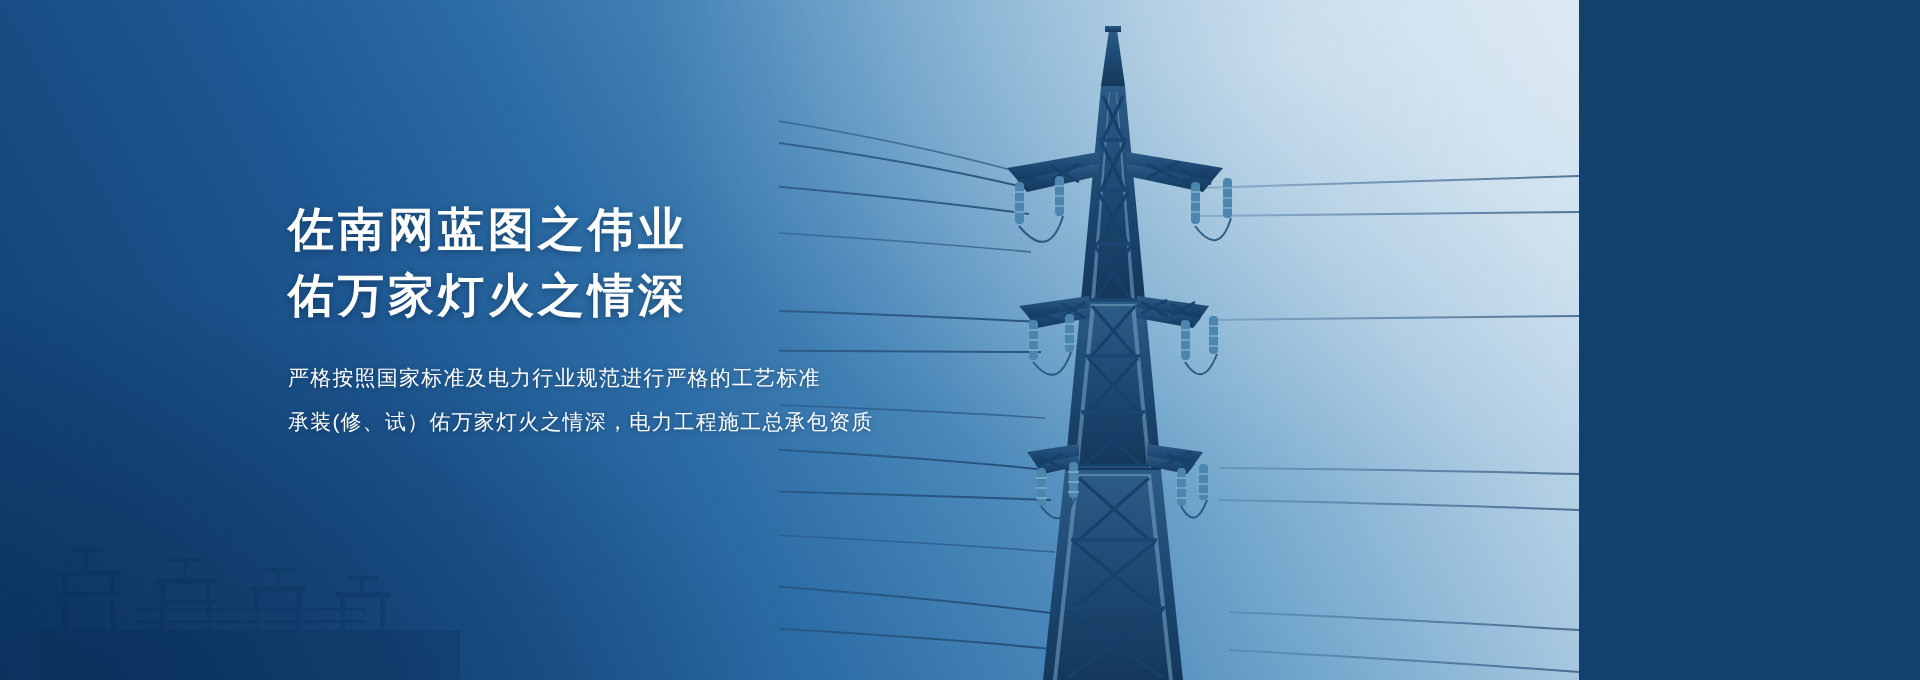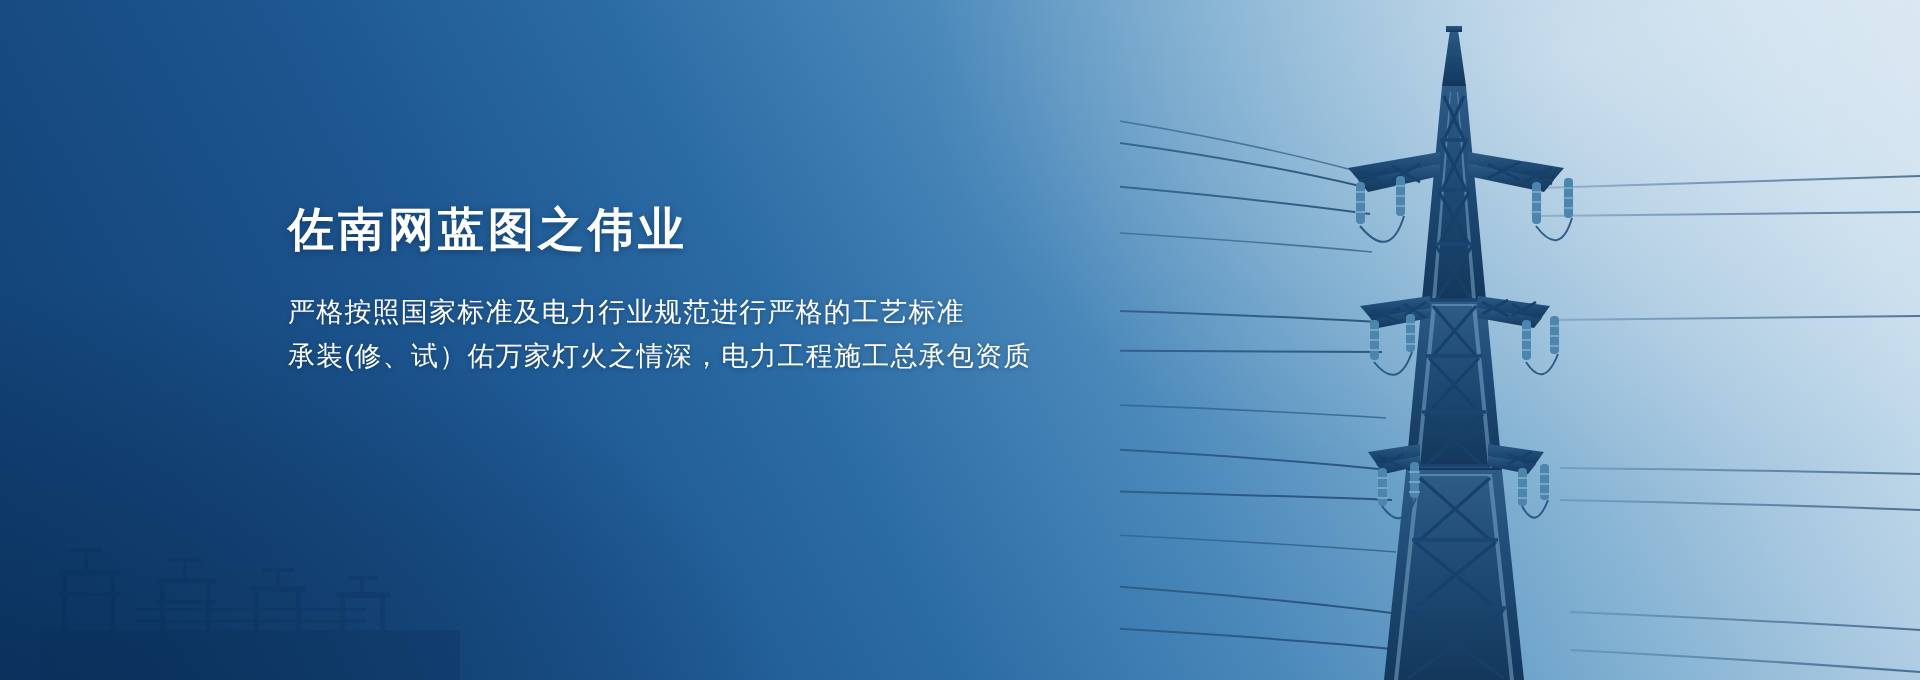--- a/index.html
+++ b/index.html
@@ -4,21 +4,21 @@
 <style>
   * { margin:0; padding:0; box-sizing:border-box; }
   html, body { width:1920px; height:680px; overflow:hidden; }
   body {
     font-family:"Liberation Sans","DejaVu Sans",sans-serif;
     background:#12406f;
   }
 
   #banner {
     position:relative;
-    width:1920px; height:680px;
+    width:1579px; height:680px;
     overflow:hidden;
     
     background:
       linear-gradient(62deg,
         #0f3d71 0%,
         #16497f 14%,
         #1d5690 28%,
         #2b6ba4 42%,
         #4a88ba 56%,
         #7aaccf 70%,
@@ -71,21 +71,21 @@
     color:#ffffff;
     font-size:46px;
     font-weight:bold;
     letter-spacing:4px;
     line-height:66px;
     text-shadow:0 2px 7px rgba(6,30,60,0.45);
     white-space:nowrap;
   }
   .subline {
     color:#ffffff;
-    font-size:27px;
+    font-size:21px;
     font-weight:normal;
     letter-spacing:1.2px;
     line-height:44px;
     text-shadow:0 1px 5px rgba(6,30,60,0.42);
     white-space:nowrap;
   }
   .sub-group { margin-top:28px; }
 </style>
 </head>
 <body>
@@ -314,19 +314,20 @@
       <path d="M406,362 Q 424,390 438,354"></path>
       <path d="M262,506 Q 282,534 296,498"></path>
       <path d="M402,506 Q 416,532 428,500"></path>
     </g>
   </svg>
 
   <div class="vignette"></div>
 
   <div class="copy">
     <div class="headline">佐南网蓝图之伟业</div>
+    <div class="headline">佑万家灯火之情深</div>
     <div class="sub-group">
       <div class="subline">严格按照国家标准及电力行业规范进行严格的工艺标准</div>
       <div class="subline">承装(修、试）佑万家灯火之情深，电力工程施工总承包资质</div>
     </div>
   </div>
 
 </div>
 
 </body></html>

